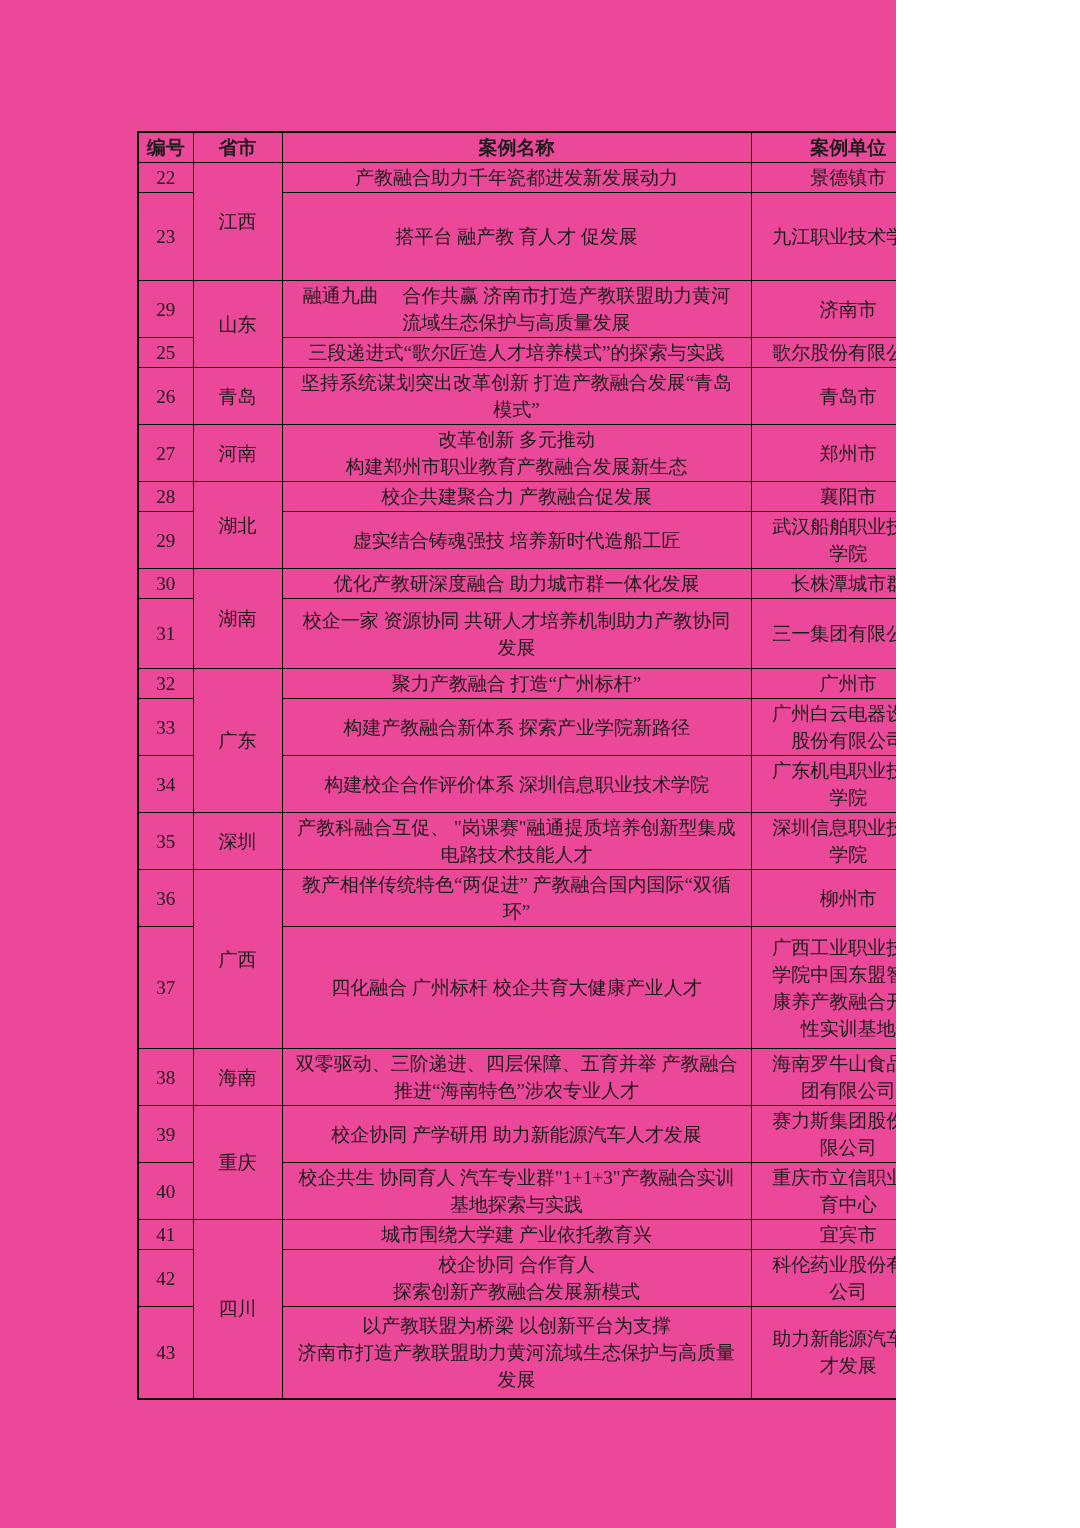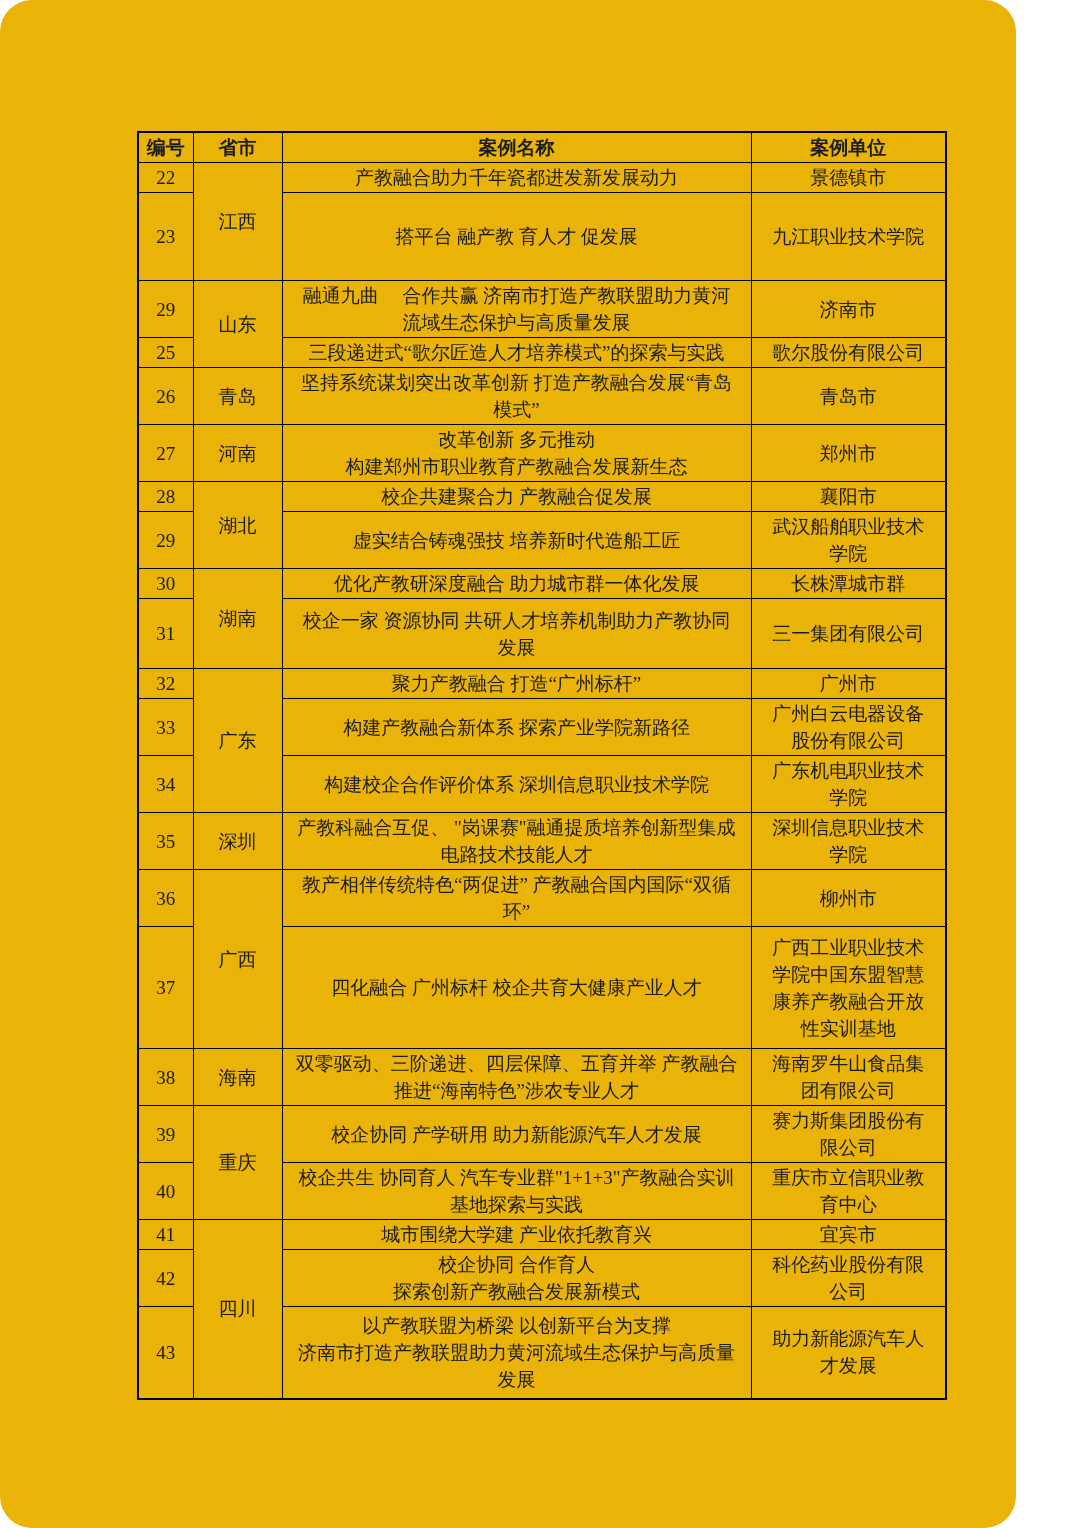--- a/index.html
+++ b/index.html
@@ -3,24 +3,23 @@
 <meta charset="utf-8">
 <style>
   html, body { margin: 0; padding: 0; }
   body {
     width: 1080px; height: 1528px;
     background: #ffffff;
     font-family: "Liberation Serif", "DejaVu Serif", serif;
   }
   .page {
     position: relative;
-    width: 1016px; height: 1528px;
-    background: #eab308;
+    width: 896px; height: 1528px;
+    background: #ec4899;
     overflow: hidden;
-    border-radius: 32px;
   }
   table.case-table {
     position: absolute;
     left: 137px; top: 131px;
     width: 808px;
     border-collapse: collapse;
     table-layout: fixed;
     border: 2px solid #000000;
     color: #1c1c1c;
   }

